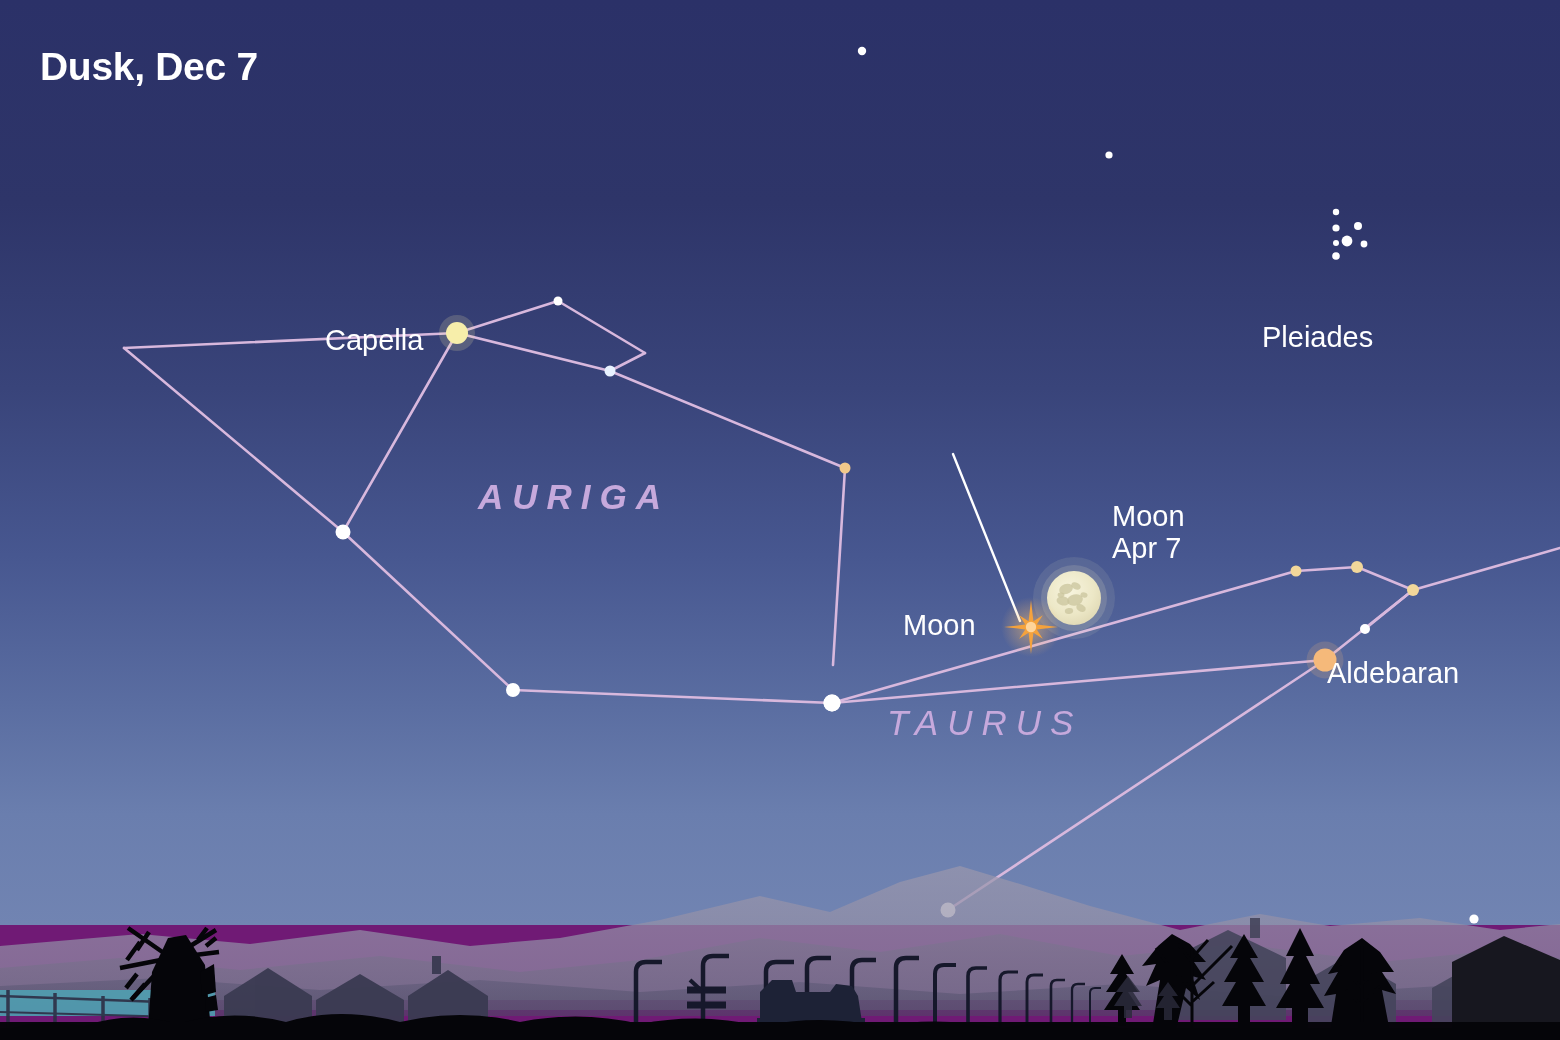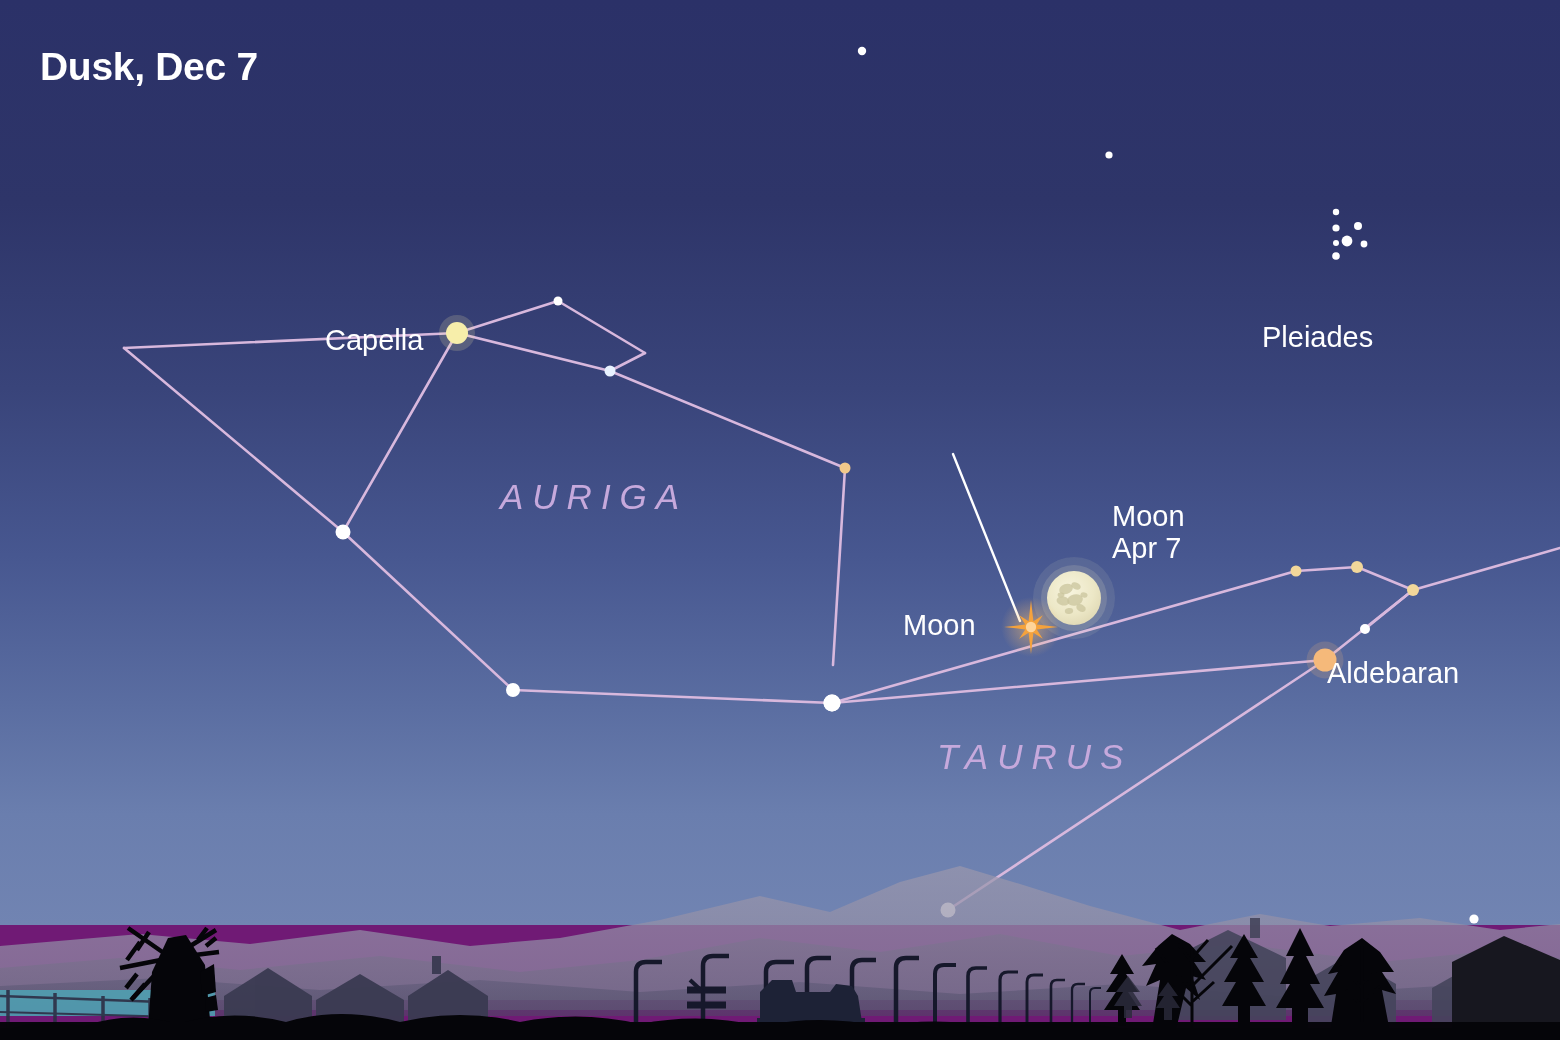--- a/index.html
+++ b/index.html
@@ -295,18 +295,18 @@
     <div class="lbl starname" id="lbl-pleiades" style="left: 1262px; top: 277px; margin-top: 44px;">Pleiades</div>
 
     <div class="lbl starname" id="lbl-aldebaran" style="left: 1327px; top: 657px;">Aldebaran</div>
 
     <div class="lbl starname" id="lbl-mars" style="left: 903px; top: 609px;">Moon</div>
 
     <div class="lbl starname" id="lbl-moon" style="left: 1112px; top: 500px;">Moon
 Apr 7</div>
 
 
-    <div class="lbl consname" id="lbl-auriga" style="left: 500px; top: 477px;">AURIGA</div>
-
-    <div class="lbl consname" id="lbl-taurus" style="left: 937px; top: 703px; margin-top: 34px;">TAURUS</div>
+    <div class="lbl consname" id="lbl-auriga" style="left: 478px; top: 477px; font-weight: bold;">AURIGA</div>
+
+    <div class="lbl consname" id="lbl-taurus" style="left: 887px; top: 703px;">TAURUS</div>
   </div>
 
 </div>
 
 </body></html>

